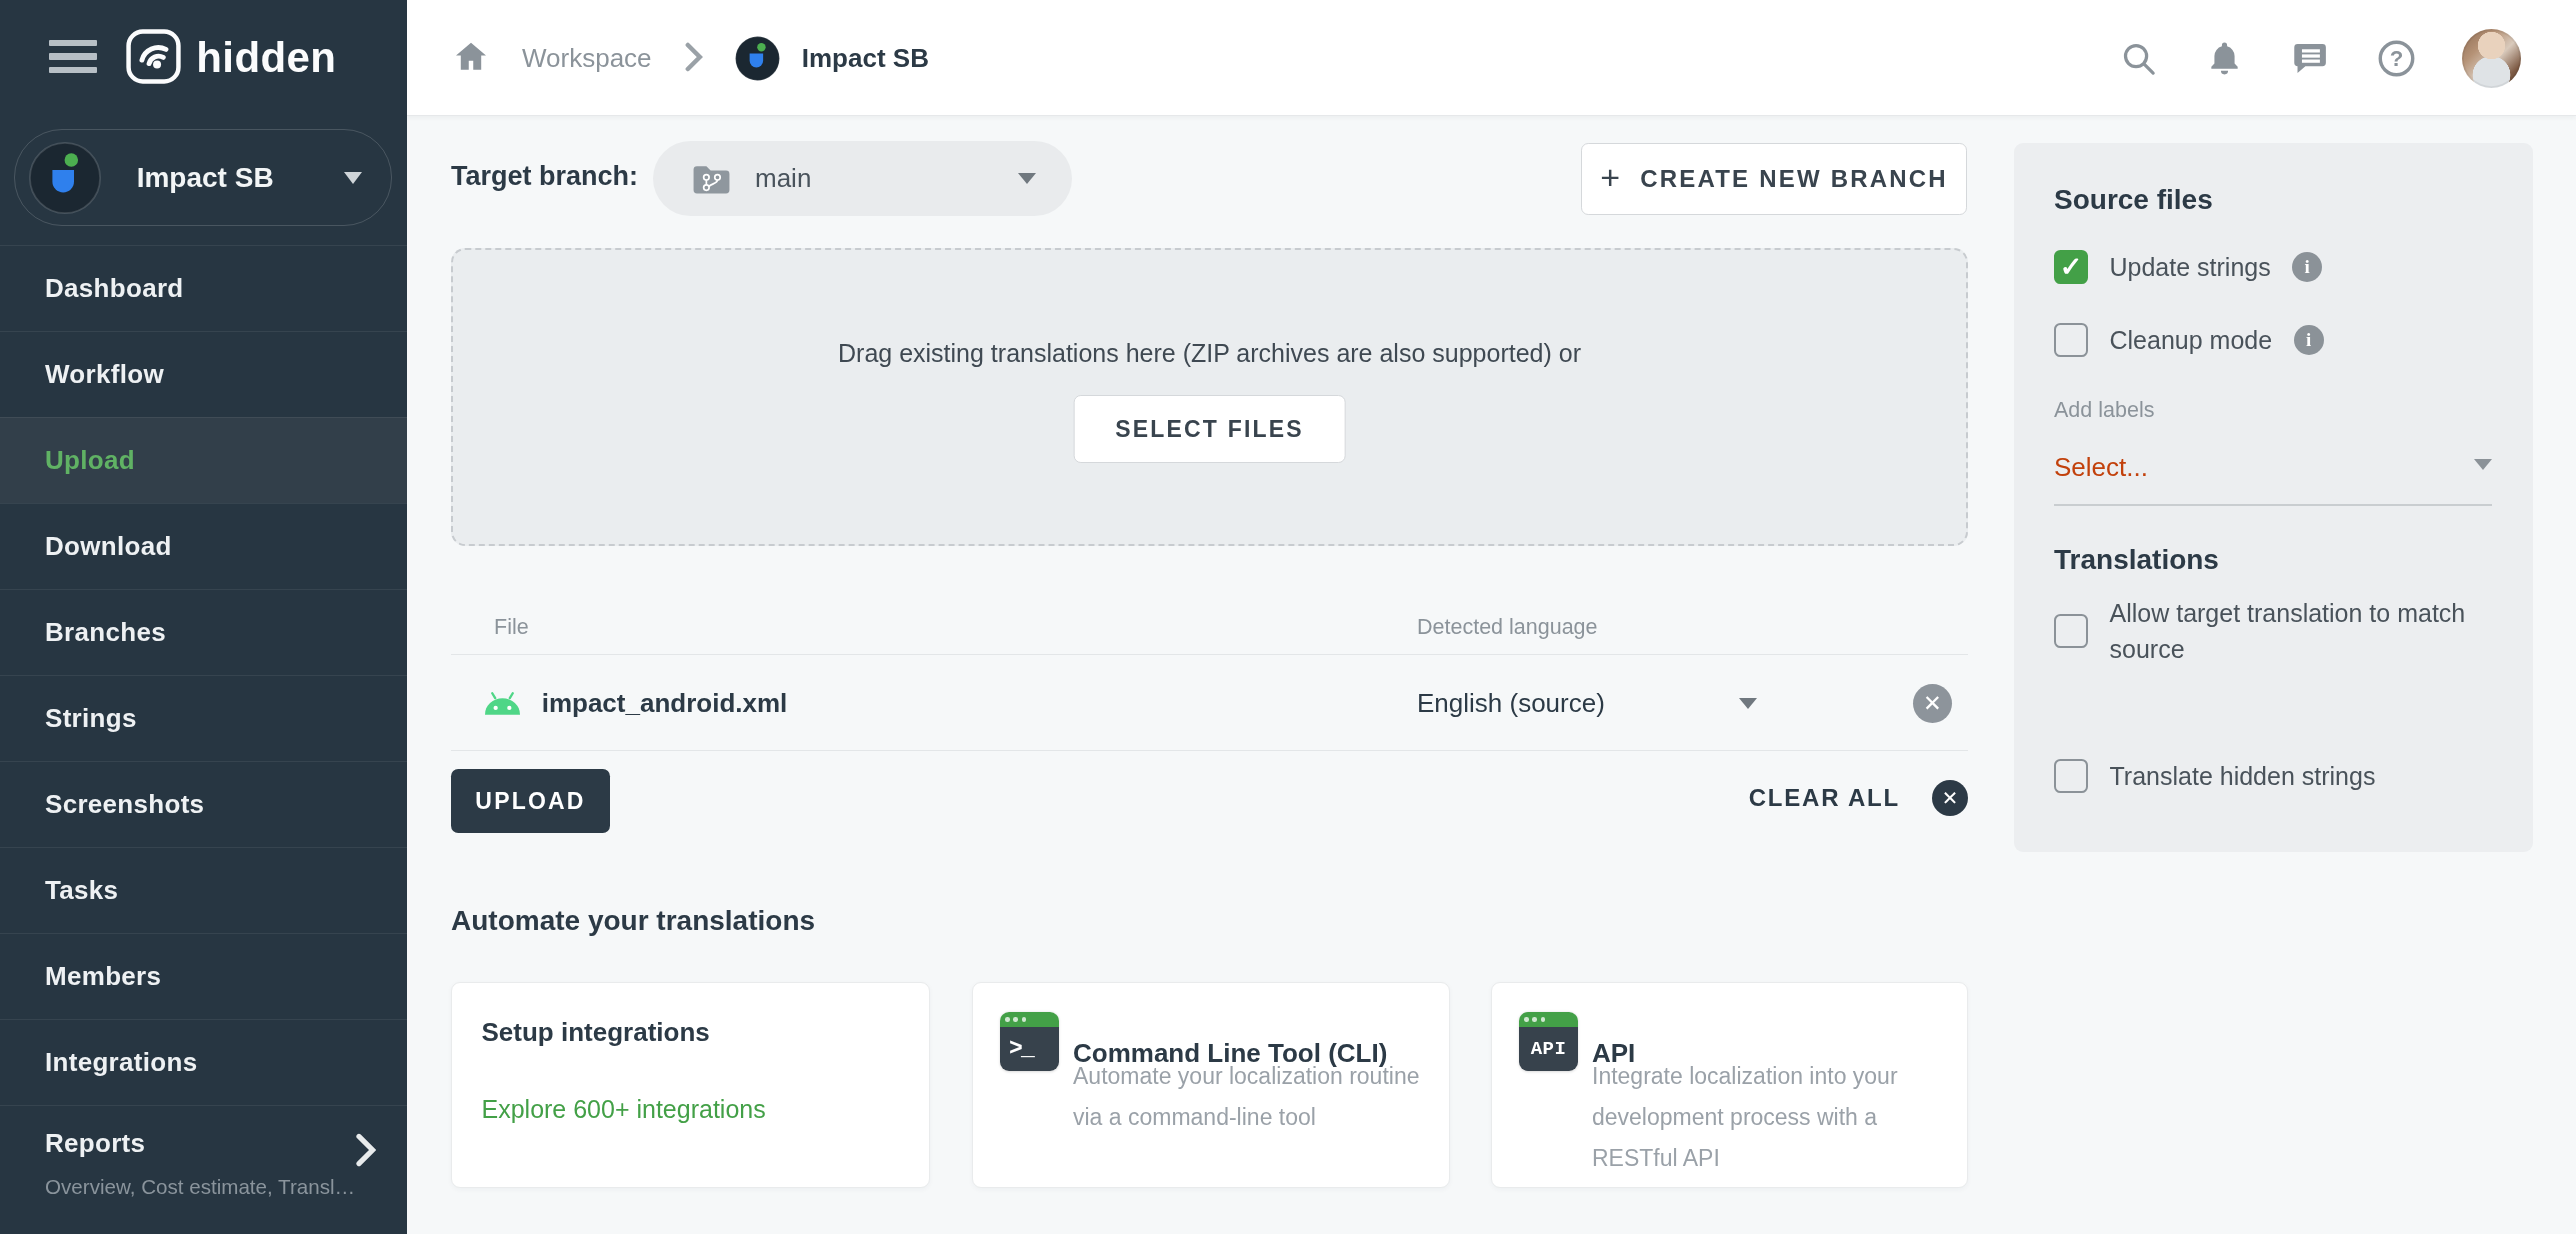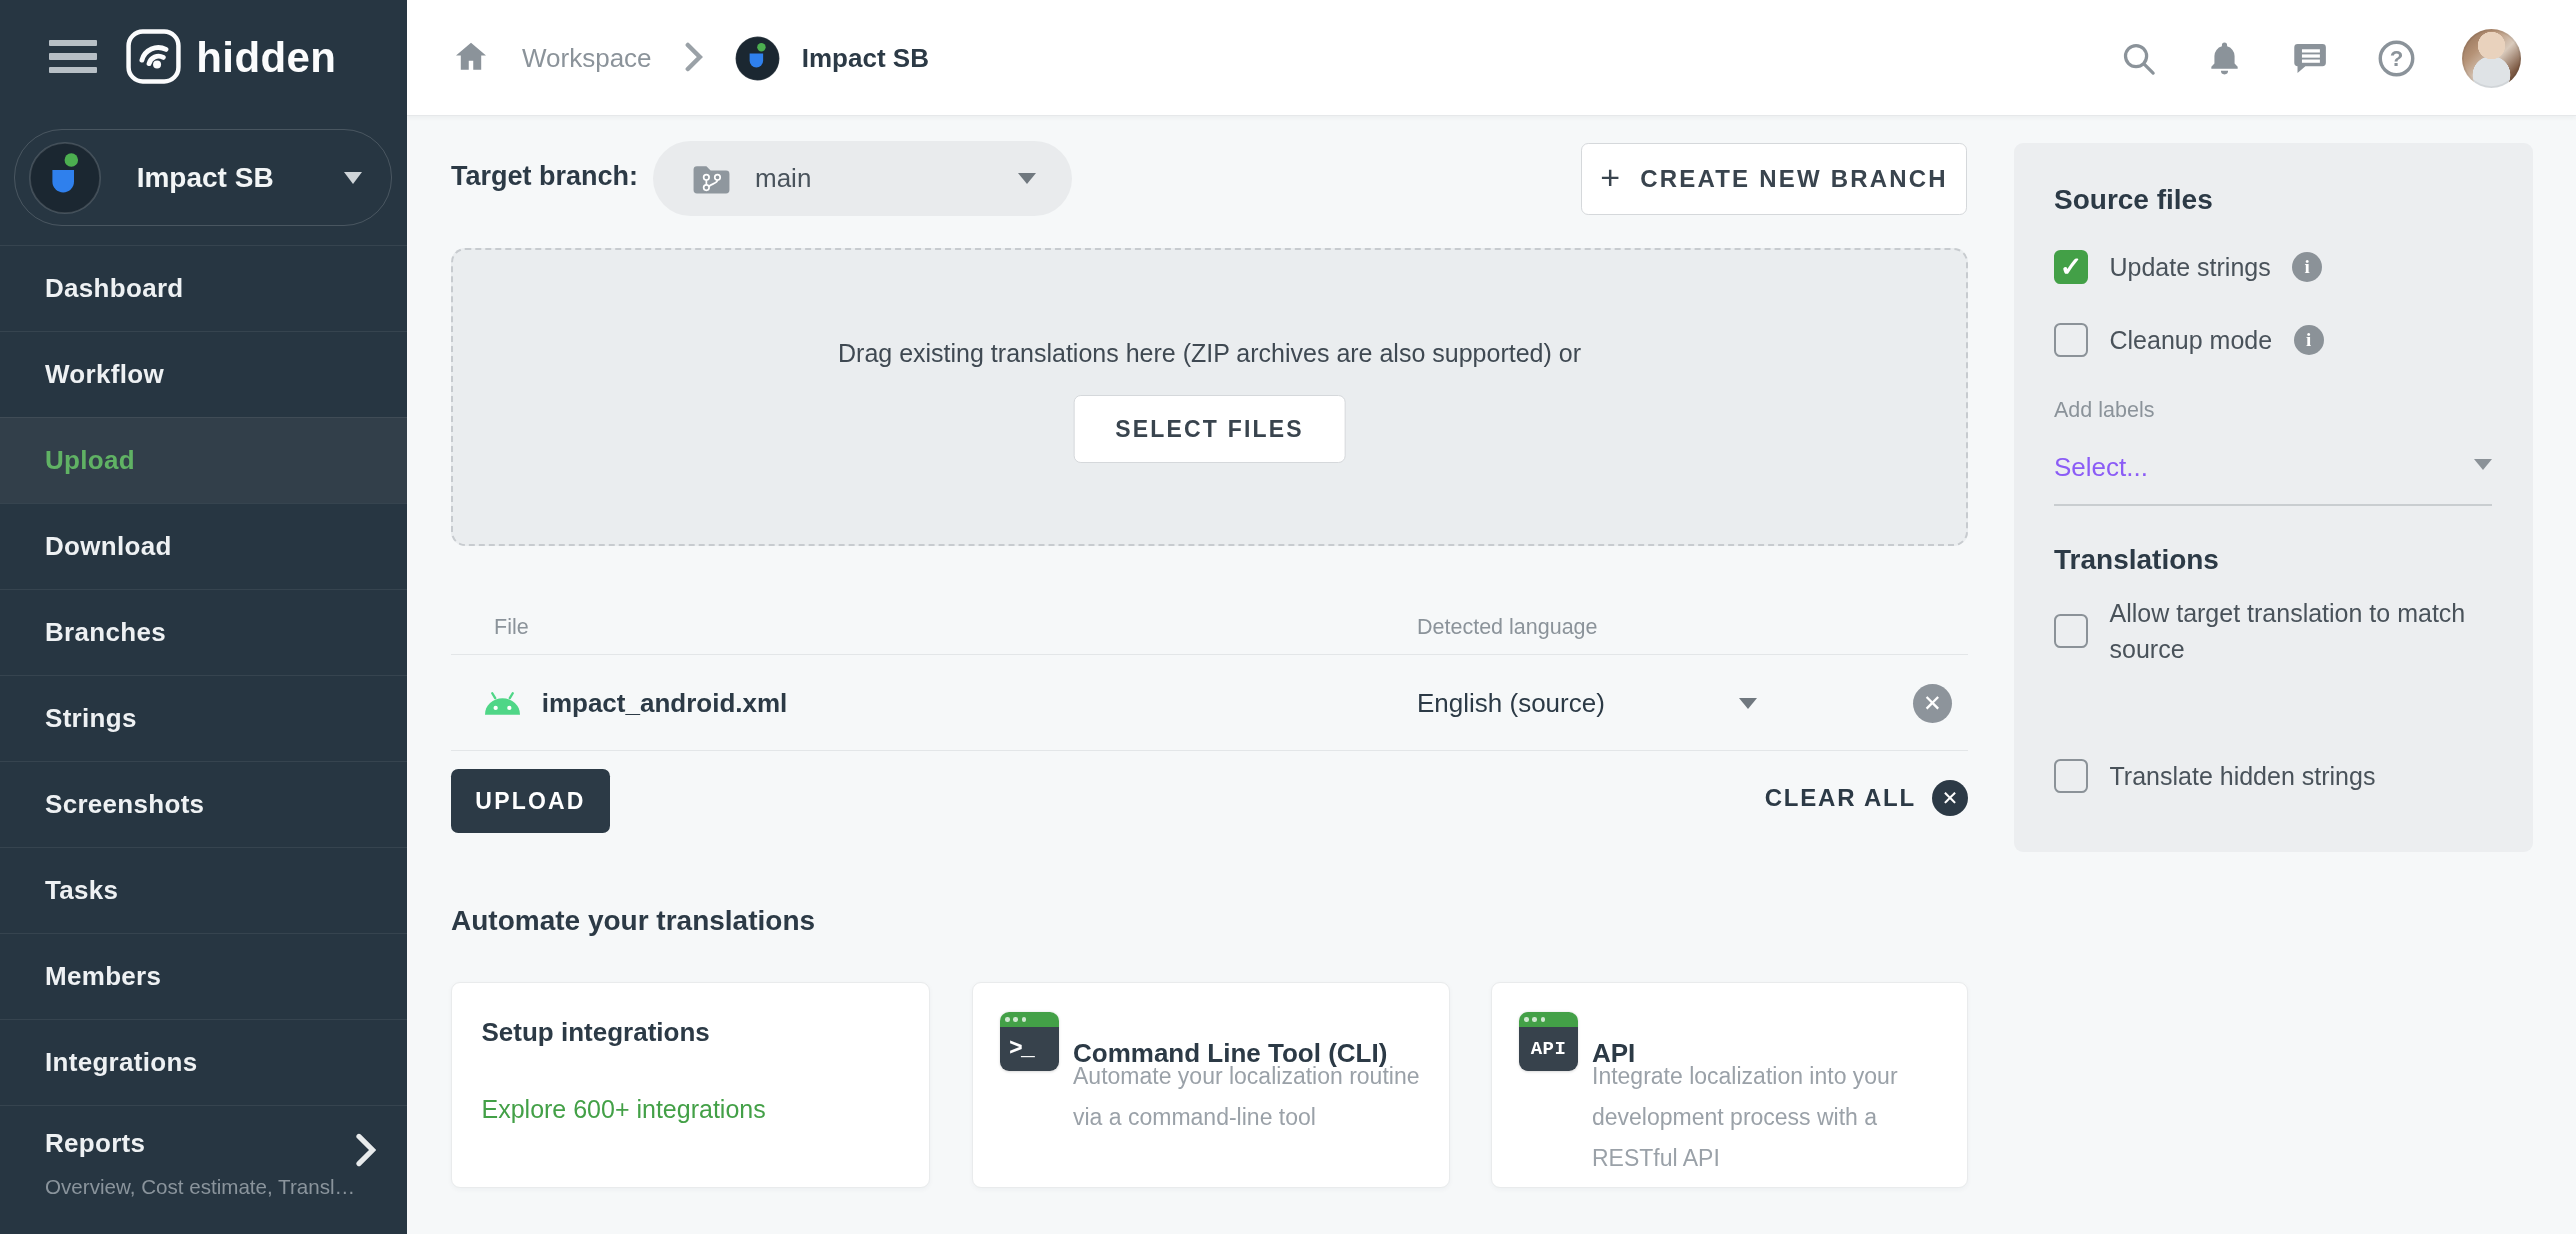--- a/index.html
+++ b/index.html
@@ -65,21 +65,21 @@
   .row-line { position:absolute; left:451px; width:1517px; height:0.9px; background:#e3e6e8; }
   .file-row { position:absolute; left:451px; top:655px; width:1517px; height:96px; }
   .file-cell { position:absolute; left:32px; top:0; height:96px; display:flex; align-items:center; gap:19.7px; }
   .file-name { font-size:26px; font-weight:bold; color:#2c3a46; }
   .lang-cell { position:absolute; left:966px; top:0; height:96px; display:flex; align-items:center; cursor:pointer; }
   .lang-cell .lname { font-size:26px; color:#2c3a46; }
   .lang-cell .caret2 { margin-left:134px; width:0;height:0;border-left:9px solid transparent;border-right:9px solid transparent;border-top:11.6px solid #70787f; }
   .row-remove { position:absolute; left:1462px; top:29px; width:39px; height:39px; border-radius:50%; background:#8d949b; color:#ffffff; font-size:22.4px; display:flex; align-items:center; justify-content:center; cursor:pointer; }
 
   .upload-btn { position:absolute; left:451px; top:769px; width:159px; height:64px; background:#2c3a46; color:#fff; border:none; border-radius:7.2px; font-size:23px; font-weight:600; letter-spacing:2.2px; cursor:pointer; font-family:"Liberation Sans",sans-serif; }
-  .clear-all { position:absolute; right:608px; top:780px; display:flex; align-items:center; gap:16px; cursor:pointer; }
+  .clear-all { position:absolute; right:608px; top:780px; display:flex; align-items:center; gap:32px; cursor:pointer; }
   .clear-all .ctext { font-size:24px; font-weight:bold; letter-spacing:1.8px; color:#2c3a46; }
   .clear-all .ccirc { width:36px; height:36px; border-radius:50%; background:#2c3a46; color:#fff; font-size:19.7px; display:flex; align-items:center; justify-content:center; }
 
   .automate-h { position:absolute; left:451px; top:905px; font-size:28px; font-weight:bold; color:#2c3a46; }
   .card { position:absolute; top:982px; height:206px; background:#ffffff; border:0.9px solid #e9ebec; border-radius:9px; box-shadow:0 1.8px 5.4px rgba(38,52,64,.04); cursor:pointer; }
   .card1 { left:451px; width:479px; }
   .card2 { left:972px; width:478px; }
   .card3 { left:1491px; width:477px; }
   .card1 .ctitle { position:absolute; left:29.5px; top:34px; font-size:26px; font-weight:600; color:#2c3a46; }
   .card-link { position:absolute; left:29.5px; top:112px; font-size:25px; color:#43a047; }
@@ -96,21 +96,21 @@
   .panel { position:absolute; left:2014px; top:143px; width:519px; height:709px; background:#eceef0; border-radius:9px; }
   .panel-h { position:absolute; left:40px; font-size:28px; font-weight:bold; color:#2c3a46; }
   .opt-row { position:absolute; left:40px; display:flex; align-items:center; gap:21.5px; cursor:pointer; }
   .checkbox { flex:0 0 auto; width:34px; height:34px; border:2.7px solid #8b9298; border-radius:6.3px; background:transparent; position:relative; }
   .checkbox.checked { background:#43a047; border-color:#43a047; }
   .checkbox.checked::after { content:"\2713"; position:absolute; left:0; top:0; width:100%; height:100%; display:flex; align-items:center; justify-content:center; color:#fff; font-size:27px; font-weight:bold; }
   .opt-label { font-size:25px; color:#49525a; line-height:36px; }
   .info-i { flex:0 0 auto; width:30px; height:30px; border-radius:50%; background:#8b9298; color:#fff; font-size:19px; font-weight:bold; font-family:"Liberation Serif",serif; display:flex; align-items:center; justify-content:center; }
   .mini-label { position:absolute; left:40px; font-size:21.5px; color:#8b939a; }
   .label-select { position:absolute; left:40px; width:438px; cursor:pointer; }
-  .label-select .ph { font-size:26px; color:#8b5cf6; }
+  .label-select .ph { font-size:26px; color:#c2410c; }
   .label-select .caret2 { position:absolute; right:0; top:7.2px; width:0;height:0;border-left:9px solid transparent;border-right:9px solid transparent;border-top:11.6px solid #8b9298; }
   .label-select .underline { position:absolute; left:0; top:52px; width:438px; height:1.8px; background:#c9cdd0; }
 </style>
 </head>
 <body>
 
 <div id="app">
 
   <div class="header-dark">
     <div class="hamburger">

